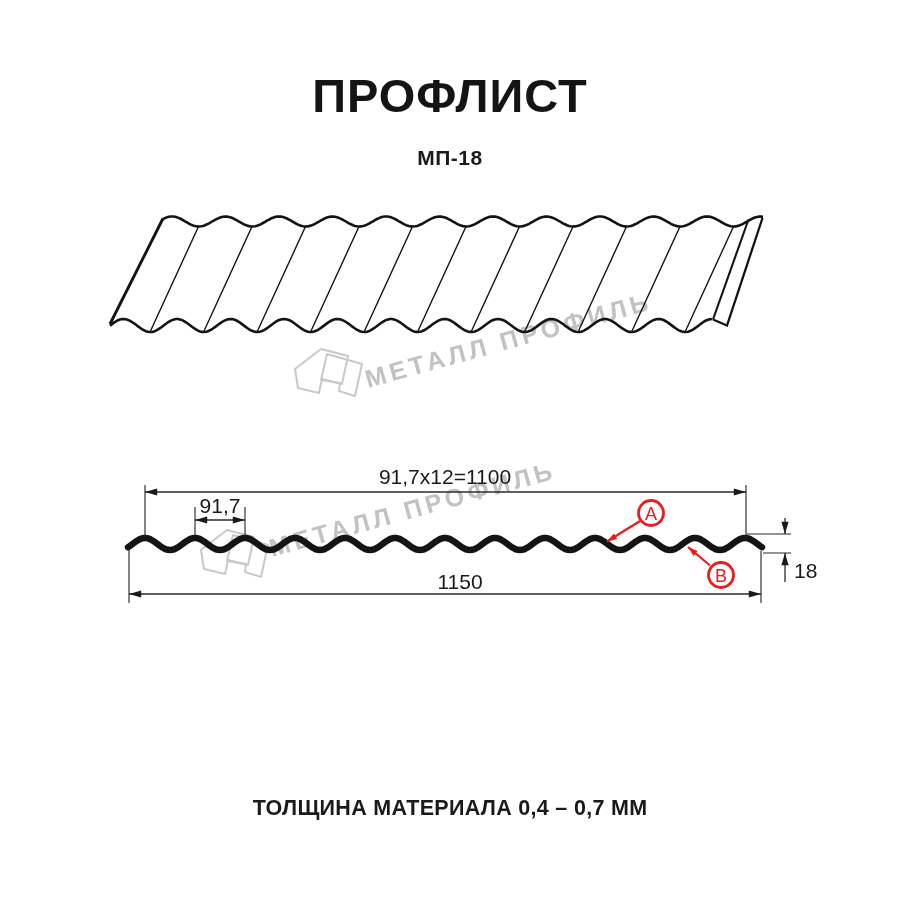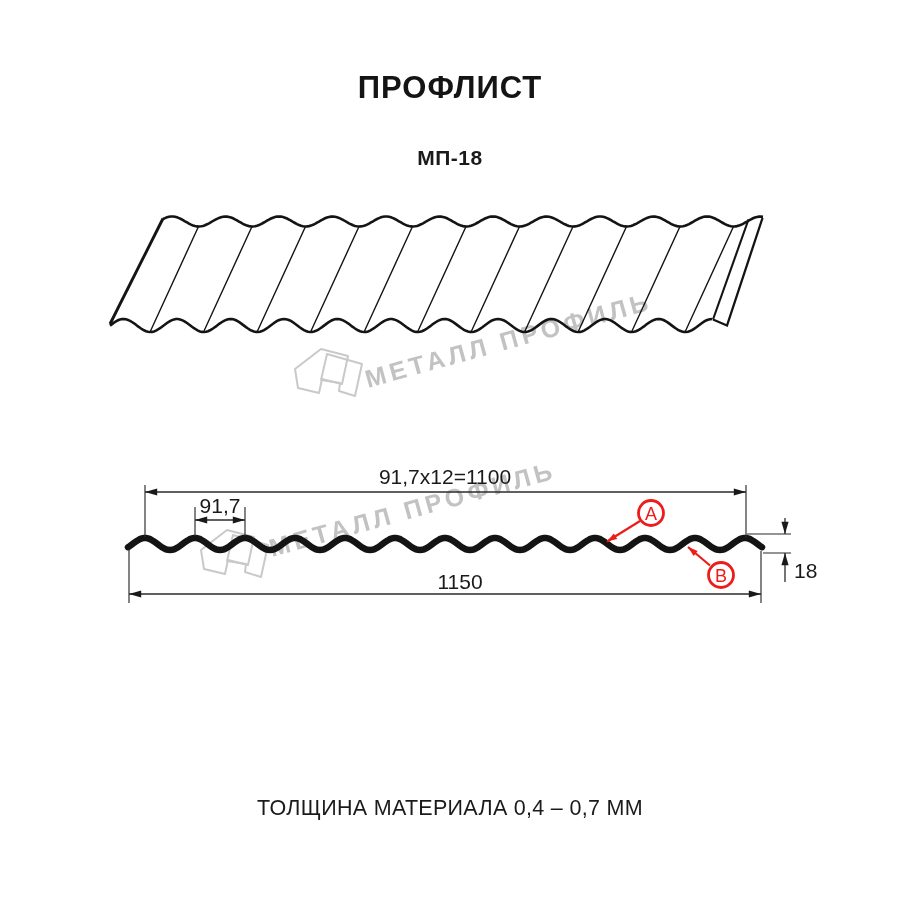--- a/index.html
+++ b/index.html
@@ -1,23 +1,23 @@
 <!DOCTYPE html>
 <html><head>
 <meta charset="utf-8">
 <style>
   html,body{margin:0;padding:0;background:#fff;}
   .page{position:relative;width:900px;height:900px;background:#fff;overflow:hidden;
         font-family:"Liberation Sans",sans-serif;}
   .title{position:absolute;left:0;right:0;top:72px;text-align:center;
-         font-weight:800;font-size:31px;line-height:1;letter-spacing:1px;color:#141414;}
+         font-weight:800;font-size:47px;line-height:1;letter-spacing:1px;color:#141414;}
   .subtitle{position:absolute;left:0;right:0;top:129px;text-align:center;
             font-weight:600;font-size:21px;line-height:1;letter-spacing:0.5px;color:#1a1a1a;margin-top:18px;}
   .note{position:absolute;left:0;right:0;top:798px;text-align:center;
-        font-weight:400;font-size:21.5px;line-height:1;letter-spacing:0.3px;color:#1a1a1a;}
+        font-weight:700;font-size:21.5px;line-height:1;letter-spacing:0.3px;color:#1a1a1a;}
   svg.drawing{position:absolute;left:0;top:0;}
   .wm-text{font-family:"Liberation Sans",sans-serif;font-weight:700;font-size:25px;
            letter-spacing:4px;fill:#c2c2c2;}
   .wm-logo{fill:none;stroke:#c9c9c9;stroke-width:2;stroke-linejoin:round;}
   .edge{fill:none;stroke:#141414;}
   .dimline{stroke:#2b2b2b;stroke-width:1.3;fill:none;}
   .extline{stroke:#2b2b2b;stroke-width:1.15;fill:none;}
   .dimtext{font-family:"Liberation Sans",sans-serif;font-size:21px;fill:#1a1a1a;}
   .redline{stroke:#ed1c1a;stroke-width:2.2;fill:none;}
   .redcircle{stroke:#ed1c1a;stroke-width:2.8;fill:none;}

